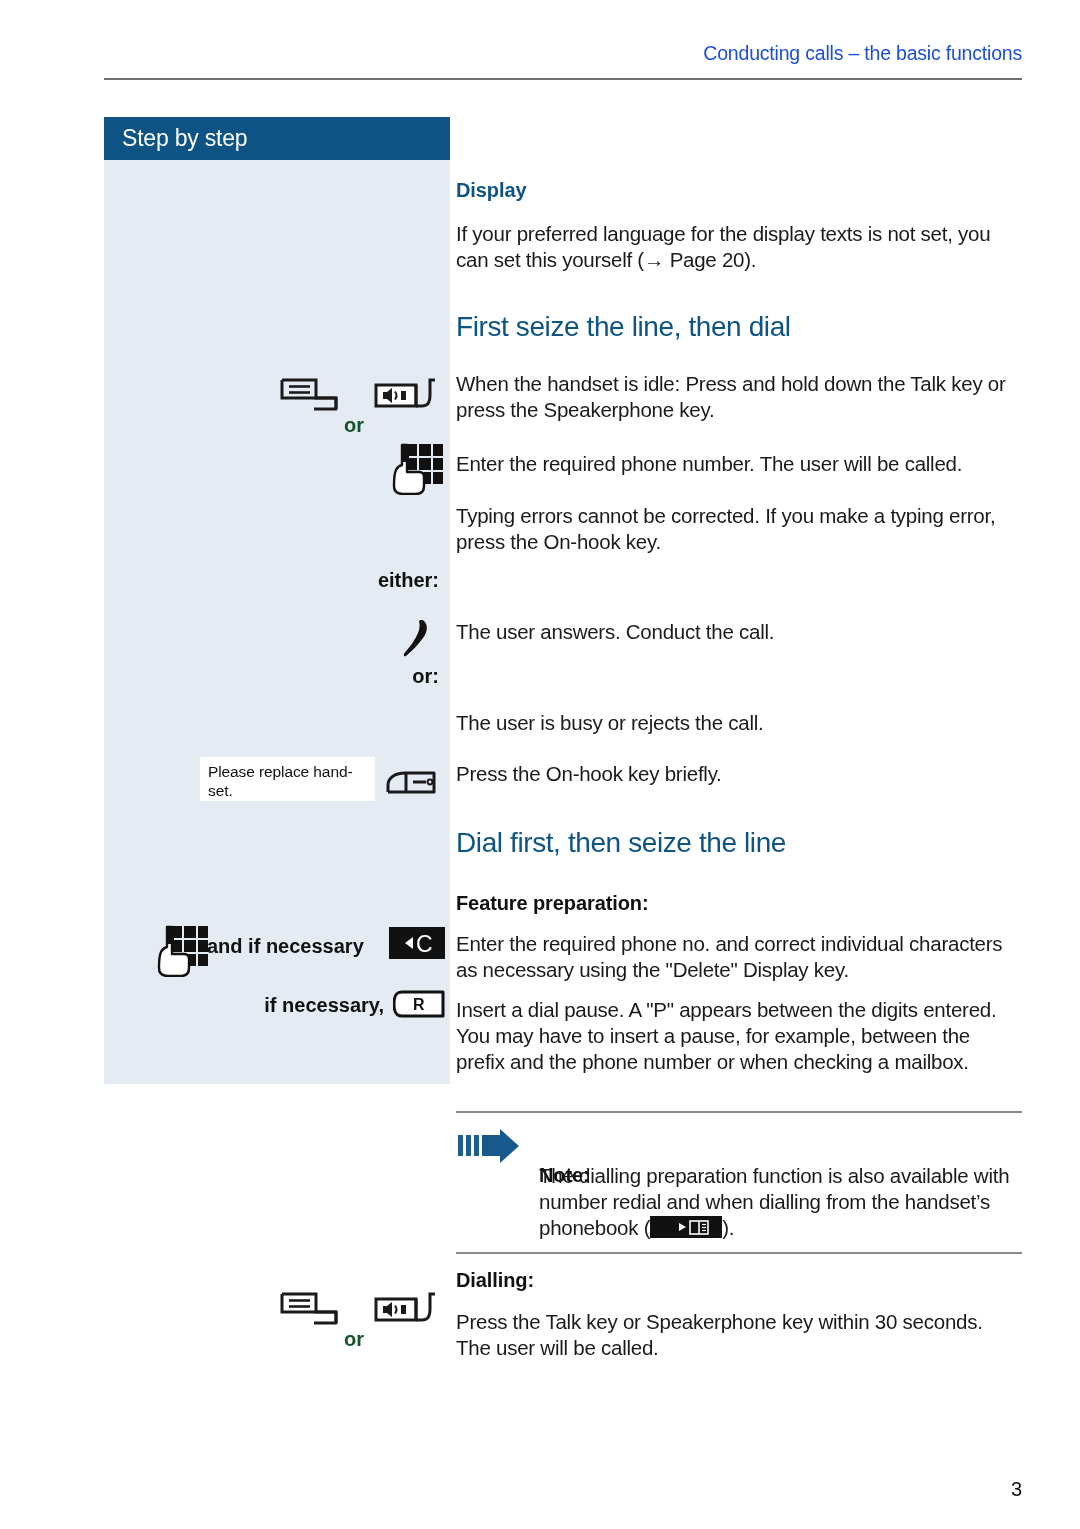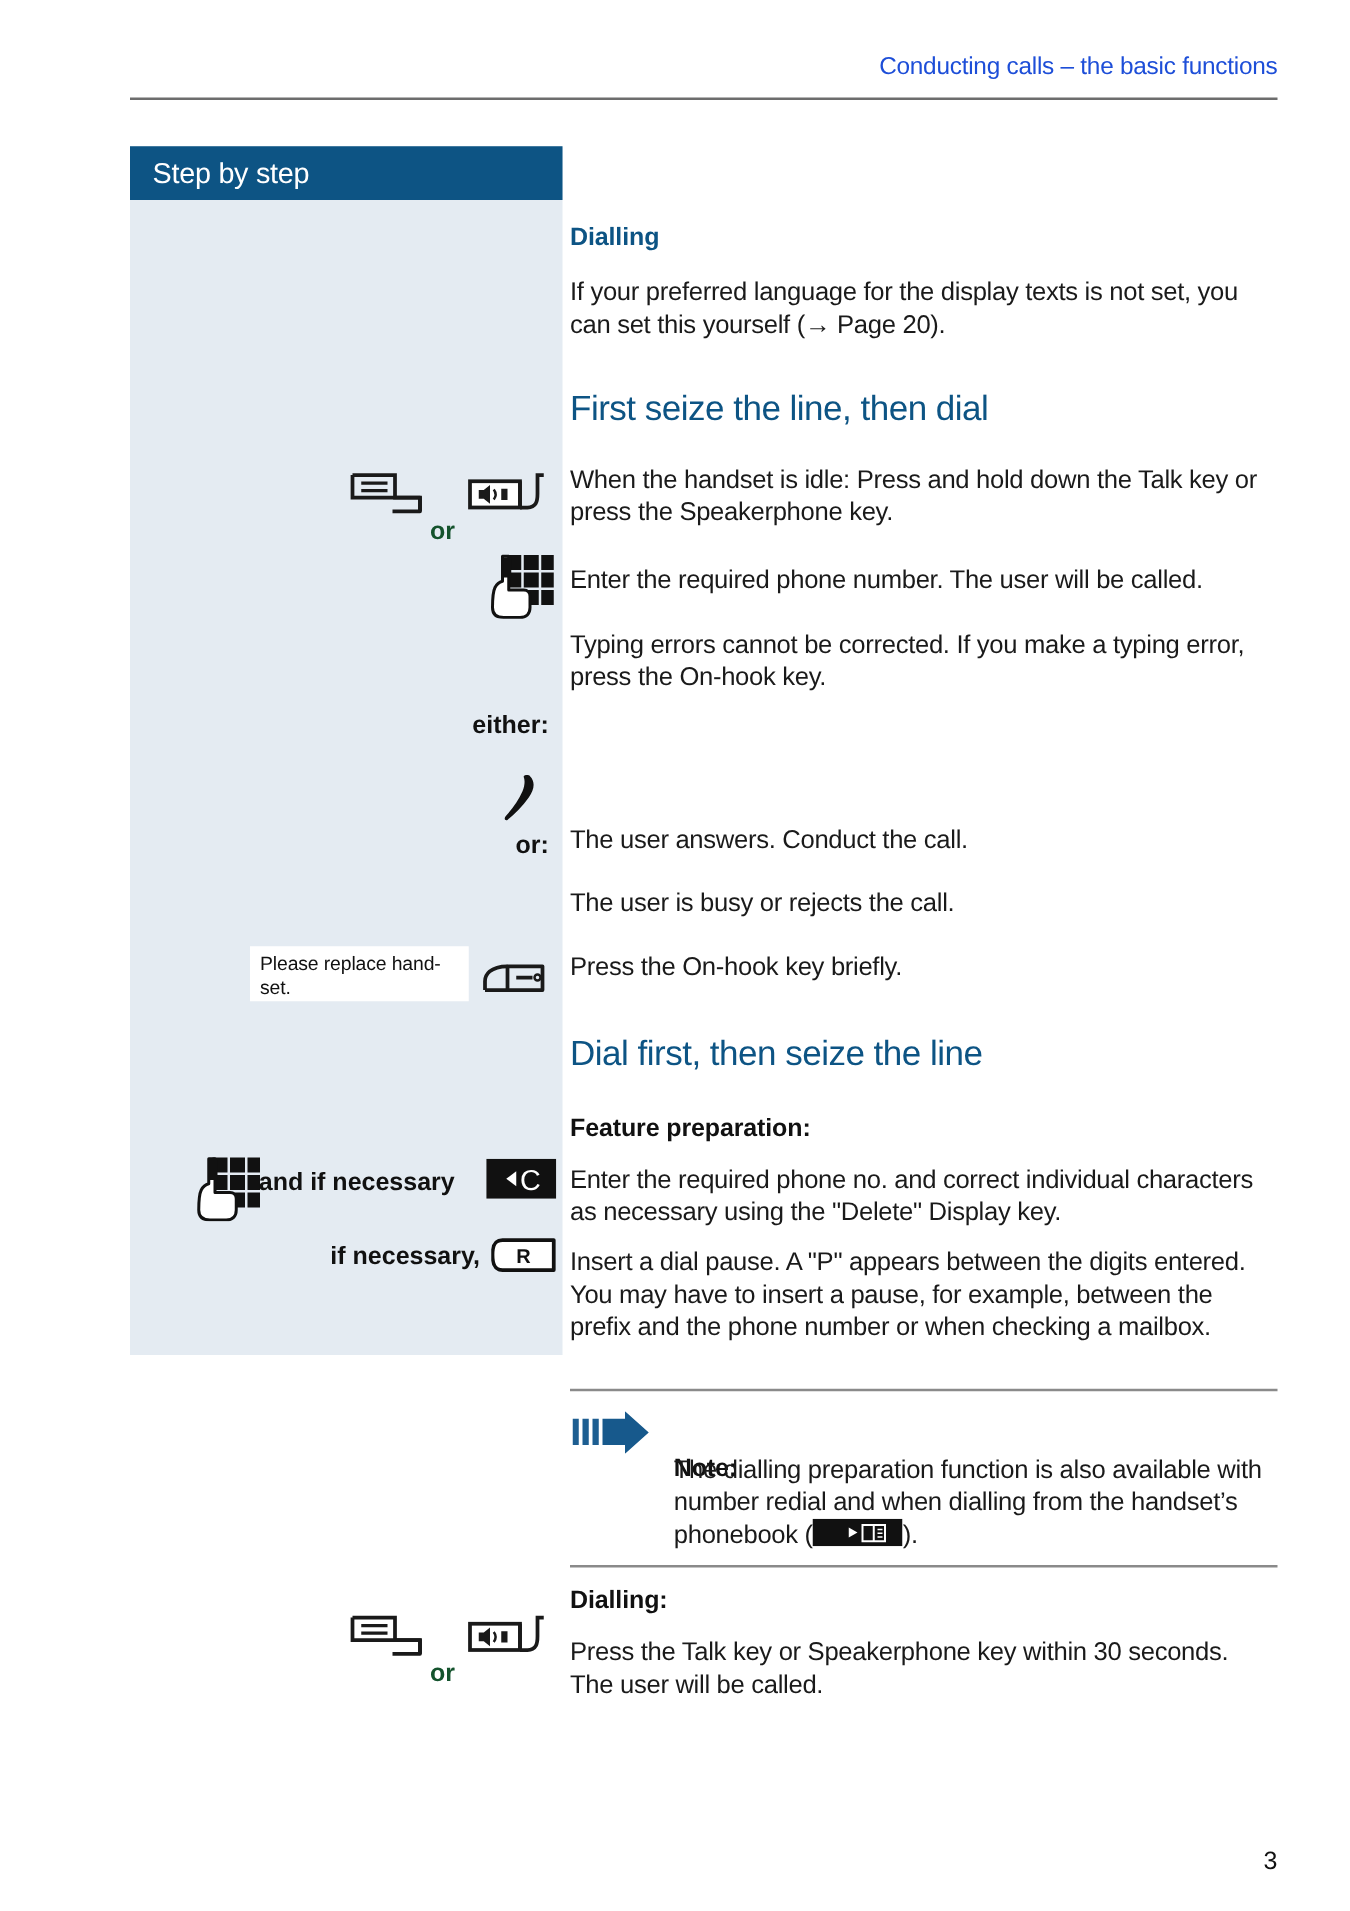--- a/index.html
+++ b/index.html
@@ -273,29 +273,29 @@
       <path d="M42,31 H48 C55,31 56,26 56,20 V5 H61" fill="none" stroke="#1a1a1a" stroke-width="3"></path>
       <path d="M9,17 h4 l5,-4 v15 l-5,-4 h-4 z" fill="#1a1a1a"></path>
       <path d="M21,16.5 q3,4 0,8" fill="none" stroke="#1a1a1a" stroke-width="2"></path>
       <rect x="27" y="16" width="5" height="9" fill="#1a1a1a"></rect>
     </svg>
   </div>
 </div>
 
 <div class="main">
 
-  <div class="h-sub abs" style="left:0; top:62px;">Dialling</div>
+  <div class="h-sub abs" style="left:0; top:62px;">Display</div>
   <div class="body-text abs" style="left:0; top:104px; width:560px;">If your preferred language for the display texts is not set, you can set this yourself (→ Page 20).</div>
 
   <div class="h-big abs" style="left:0; top:194px;">First seize the line, then dial</div>
 
   <div class="body-text abs" style="left:0; top:254px; width:566px;">When the handset is idle: Press and hold down the Talk key or press the Speakerphone key.</div>
   <div class="body-text abs" style="left:0; top:334px; width:540px;">Enter the required phone number. The user will be called.</div>
   <div class="body-text abs" style="left:0; top:386px; width:566px;">Typing errors cannot be corrected. If you make a typing error, press the On-hook key.</div>
-  <div class="body-text abs" style="left:0; top:502px; width:560px;margin-top:40px;">The user answers. Conduct the call.</div>
+  <div class="body-text abs" style="left:0; top:502px; width:560px;">The user answers. Conduct the call.</div>
   <div class="body-text abs" style="left:0; top:593px; width:560px;">The user is busy or rejects the call.</div>
   <div class="body-text abs" style="left:0; top:644px; width:560px;">Press the On-hook key briefly.</div>
 
   <div class="h-big abs" style="left:0; top:710px;">Dial first, then seize the line</div>
 
   <div class="h-bold-black abs" style="left:0; top:775px;">Feature preparation:</div>
   <div class="body-text abs" style="left:0; top:814px; width:566px;">Enter the required phone no. and correct individual characters as necessary using the "Delete" Display key.</div>
   <div class="body-text abs" style="left:0; top:880px; width:566px;">Insert a dial pause. A "P" appears between the digits entered. You may have to insert a pause, for example, between the prefix and the phone number or when checking a mailbox.</div>
 
   <div class="note-rule" style="top:994px;"></div>

